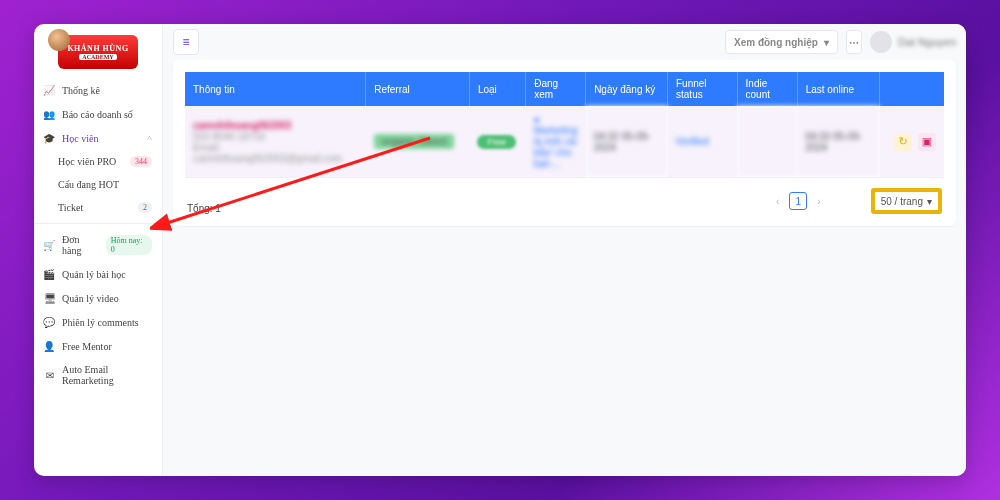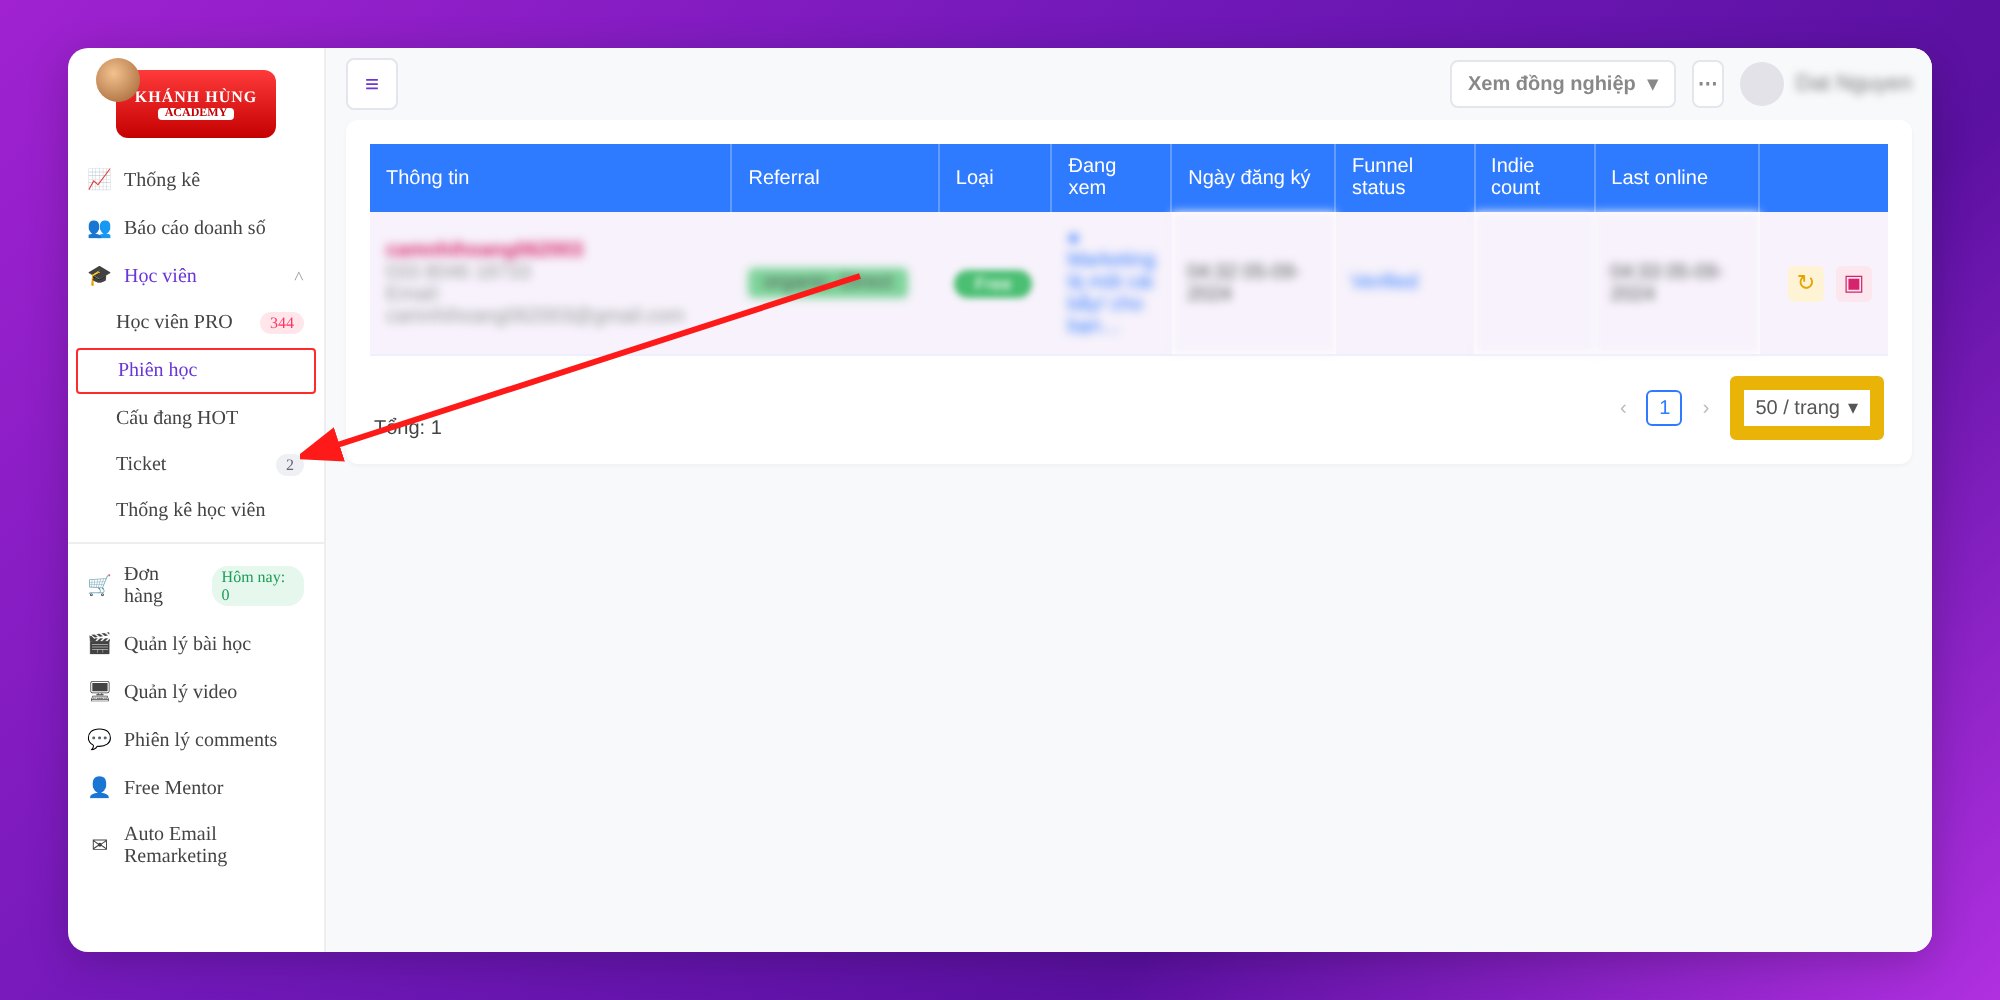--- a/index.html
+++ b/index.html
@@ -50,21 +50,21 @@
 .tag-green2{display:inline-block;background:#4bbf73;color:#fff;border-radius:10px;padding:2px 10px;font-size:9px;filter:blur(1.5px);}
 .link{color:#2f7bff;}
 .row-actions{display:flex;gap:6px;justify-content:flex-end;}
 .ib{width:18px;height:18px;border-radius:3px;display:flex;align-items:center;justify-content:center;font-size:11px;cursor:pointer;}
 .ib.restore{background:#fff3d6;color:#e6a400;}
 .ib.del{background:#fde7ef;color:#d6246c;}
 .tfoot{display:flex;align-items:flex-end;padding:10px 2px 0;font-size:10px;color:#444;}
 .pg{margin-left:auto;display:flex;align-items:center;gap:6px;}
 .pg .nv{color:#bbb;padding:0 4px;}
 .pg .cur{border:1px solid #2f7bff;color:#2f7bff;border-radius:3px;width:16px;height:16px;display:flex;align-items:center;justify-content:center;}
-.pg .size{border:7px solid #eab308;border-radius:3px;height:18px;display:flex;align-items:center;padding:0 6px;gap:4px;color:#555;}
+.pg .size{border:4px solid #eab308;border-radius:3px;height:18px;display:flex;align-items:center;padding:0 6px;gap:4px;color:#555;margin-left:40px;}
 
 .arrow{position:absolute;pointer-events:none;}
 </style>
 </head>
 <body>
 
 <div class="panel">
 
   <div class="sidebar">
     <div class="logo">
@@ -86,32 +86,26 @@
       <div class="nav-item active-parent">
         <span class="ico">🎓</span>
         <span>Học viên</span>
         <span class="chev">˄</span>
       </div>
       <div class="sub">
         <div class="sub-item">
           <span>Học viên PRO</span>
           <span class="pill">344</span>
         </div>
-        <div class="sub-item selected">
-          <span>Phiên học</span>
-        </div>
         <div class="sub-item">
           <span>Cấu đang HOT</span>
         </div>
         <div class="sub-item">
           <span>Ticket</span>
           <span class="pill gray">2</span>
-        </div>
-        <div class="sub-item">
-          <span>Thống kê học viên</span>
         </div>
       </div>
       <div class="nav-sep"></div>
       <div class="nav-item">
         <span class="ico">🛒</span>
         <span>Đơn hàng</span>
         <span class="pill green">Hôm nay: 0</span>
       </div>
       <div class="nav-item">
         <span class="ico">🎬</span>

